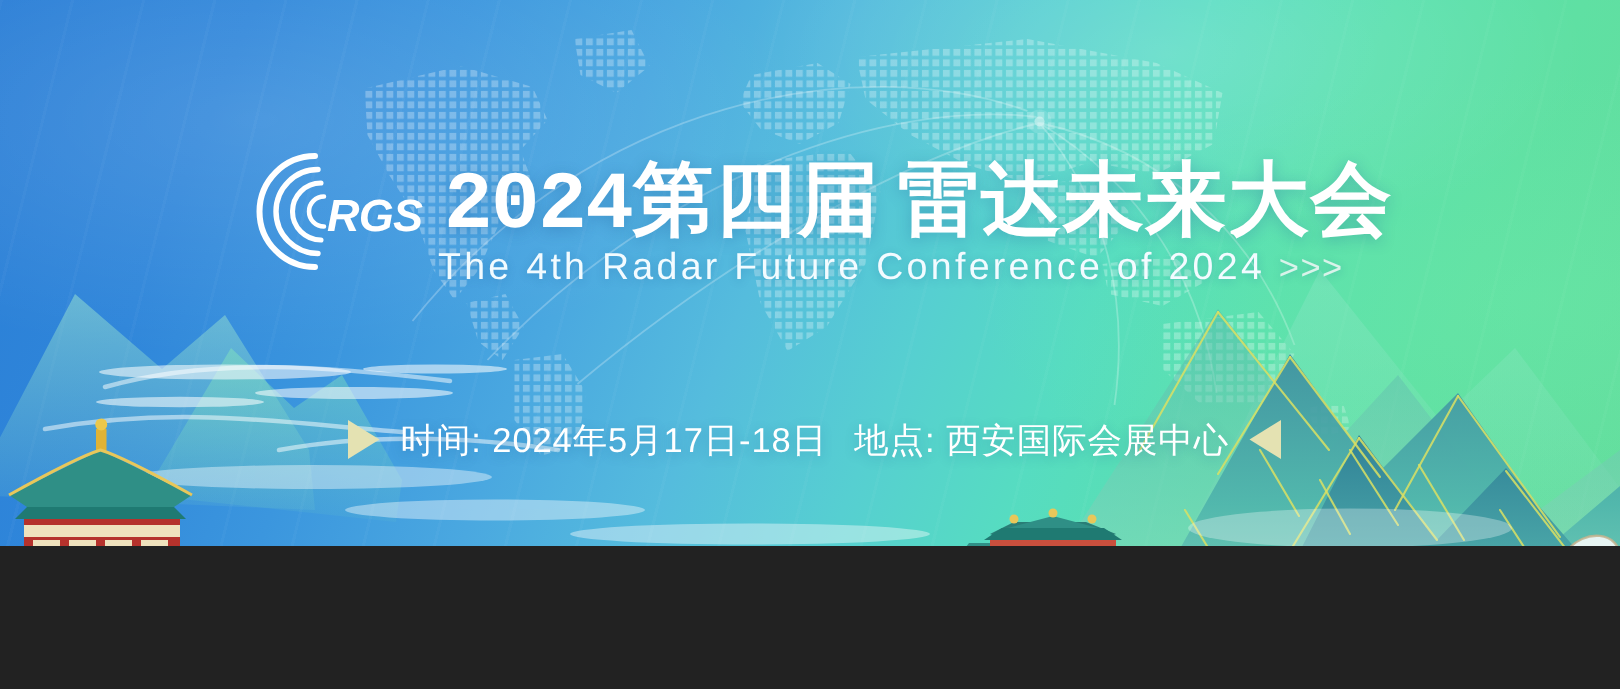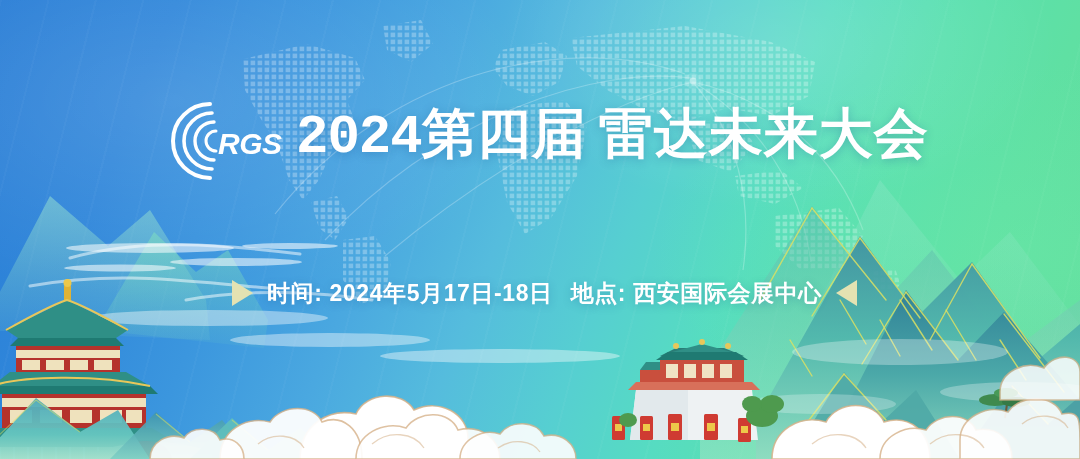--- a/index.html
+++ b/index.html
@@ -1,17 +1,17 @@
 <!DOCTYPE html>
 <html><head>
 <meta charset="utf-8">
 <style>
   html,body{margin:0;padding:0;background:#222;}
   #banner{
-    position:relative;width:1080px;height:459px;overflow:hidden;
+    position:relative;width:1080px;height:364px;overflow:hidden;
     font-family:"Liberation Sans","DejaVu Sans",sans-serif;
     user-select:none;
   }
 
   
   .sky{position:absolute;inset:0;
     background:
       linear-gradient(112deg,
         #2a7ed6 0%,
         #2f86da 14%,
@@ -71,21 +71,21 @@
     letter-spacing:2px;white-space:nowrap;
     text-shadow:0 2px 9px rgba(22,86,150,.30);
   }
   .slogan .sp{display:inline-block;width:16px;}
 
   .meta-row{
     position:absolute;left:232px;top:276px;
     display:flex;align-items:center;gap:14px;white-space:nowrap;
   }
   .meta-text{
-    font-size:23px;line-height:34px;font-weight:700;color:#ffffff;
+    font-size:23px;line-height:34px;font-weight:400;color:#ffffff;
     letter-spacing:.6px;
     text-shadow:0 2px 8px rgba(22,86,150,.30);
   }
   .meta-text .sp{display:inline-block;width:18px;}
   .tri{width:0;height:0;border-top:13px solid transparent;border-bottom:13px solid transparent;}
   .tri-r{border-left:21px solid #e4e2b2;}
   .tri-l{border-right:21px solid #e4e2b2;}
 </style>
 </head>
 <body>
@@ -422,20 +422,24 @@
           <path d="M50 35 A10 10 0 1 0 50 55" stroke-width="3"></path>
         </g>
         <text x="52" y="58" font-family="Liberation Sans, sans-serif" font-size="30" font-weight="700" font-style="italic" fill="#ffffff" letter-spacing="-0.5">RGS</text>
       </svg>
     </div>
 
     <div class="title-main">
       <span class="yr">2024</span><span>第四届</span><span class="gap"></span><span>雷达未来大会</span>
     </div>
 
+    <div class="title-sub">
+      <span>The 4th Radar Future Conference of 2024</span>
+      <span class="chev">&gt;&gt;&gt;</span>
+    </div>
 
 
     <div class="meta-row">
       <div class="tri tri-r"></div>
       <div class="meta-text">
         <span>时间:</span>
         <span>2024年5月17日-18日</span><span class="sp"></span><span>地点:</span>
         <span>西安国际会展中心</span>
       </div>
       <div class="tri tri-l"></div>

